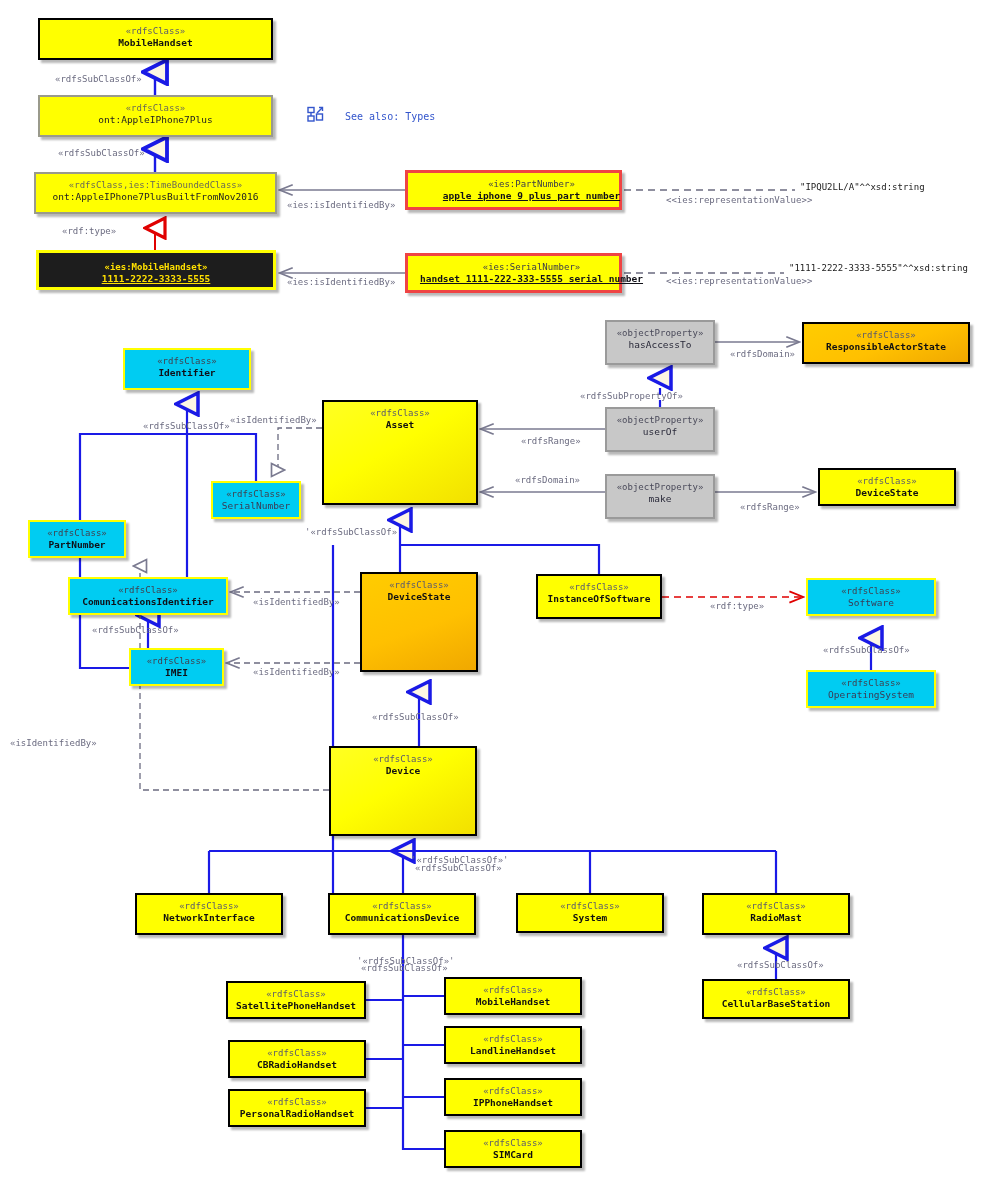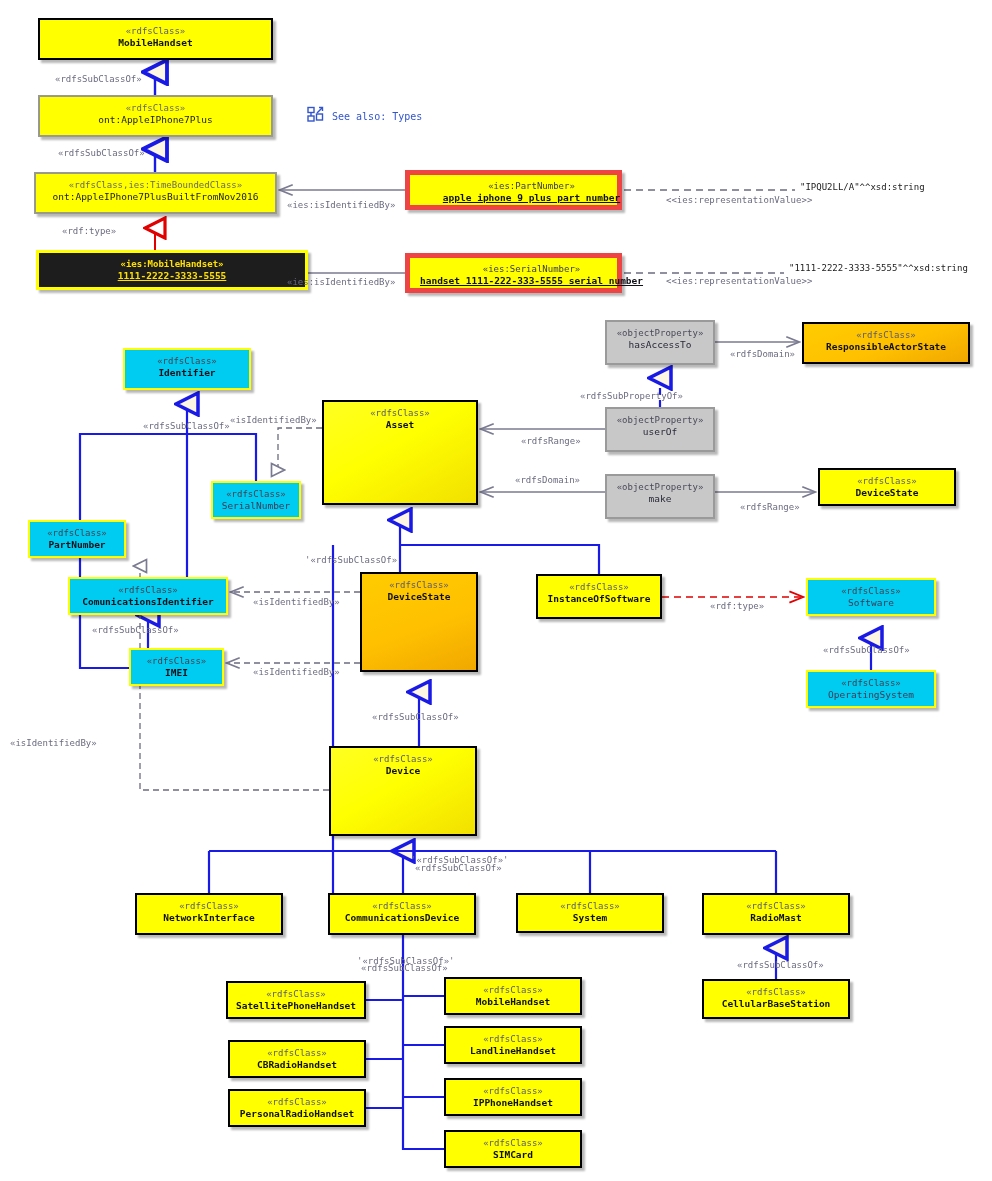--- a/index.html
+++ b/index.html
@@ -33,30 +33,30 @@
   .c-yellowgrad{background:linear-gradient(150deg,#ffff22 0%,#ffff00 45%,#f2e000 100%);border:2px solid #000;}
   
   .c-gray{background:#c8c8c8;border:2px solid #9a9a9a;}
   .c-gray .stereo{color:#4a4a5a;}
   .c-gray .nm{font-weight:normal;color:#2a2a3a;}
   
   .c-instance{background:#1d1d1d;border:3px solid #ffff00;}
   .c-instance .stereo{color:#ffe000;font-weight:bold;}
   .c-instance .nm{color:#ffe000;text-decoration:underline;}
   
-  .c-cyanframe{background:#ffff00;border:5px solid #ef4444;padding-left:36px;}
+  .c-cyanframe{background:#ffff00;border:3px solid #ef4444;padding-left:36px;}
   .c-cyanframe .stereo{color:#3a3a4a;}
   .c-cyanframe .nm{font-weight:bold;color:#101018;text-decoration:underline;}
 
   .edge-label{position:absolute;font-size:9px;color:#6b6b80;white-space:nowrap;
               font-family:"DejaVu Sans Mono","Liberation Mono",monospace;text-align:right;}
   .val-label{position:absolute;font-size:9px;color:#1a1a1a;white-space:nowrap;}
 
   .seealso{position:absolute;display:flex;align-items:center;gap:8px;}
-  .seealso .txt{font-size:10px;color:#3355cc;white-space:nowrap;}
+  .seealso .txt{font-size:10px;color:#3355cc;white-space:nowrap;margin-left:13px;}
 </style>
 </head>
 <body>
 
 <div id="canvas">
 
   <svg class="edges" viewBox="0 0 992 1181" xmlns="http://www.w3.org/2000/svg">
     <defs>
       <marker id="hollowTri" markerWidth="12" markerHeight="12" refX="6" refY="6" orient="auto">
         <path d="M1,11 L6,1 L11,11 Z" fill="#fdf6e3" stroke="#1a1ae6" stroke-width="1.6"></path>
@@ -161,21 +161,21 @@
         <div class="nm">MobileHandset</div>
       </div>
       <div class="node c-yellow-gray" style="left: 38px; top: 95px; width: 235px; height: 42px;">
         <div class="stereo">«rdfsClass»</div>
         <div class="nm">ont:AppleIPhone7Plus</div>
       </div>
       <div class="node c-yellow-gray" style="left: 34px; top: 172px; width: 243px; height: 42px;">
         <div class="stereo">«rdfsClass,ies:TimeBoundedClass»</div>
         <div class="nm">ont:AppleIPhone7PlusBuiltFromNov2016</div>
       </div>
-      <div class="node c-instance" style="left: 36px; top: 250px; width: 272px; height: 40px;">
+      <div class="node c-instance" style="left: 36px; top: 250px; width: 240px; height: 40px; justify-content: center;">
         <div class="stereo">«ies:MobileHandset»</div>
         <div class="nm">1111-2222-3333-5555</div>
       </div>
       <div class="node c-cyanframe" style="left: 405px; top: 170px; width: 217px; height: 40px;">
         <div class="stereo">«ies:PartNumber»</div>
         <div class="nm">apple iphone 9 plus part number</div>
       </div>
       <div class="node c-cyanframe" style="left: 405px; top: 253px; width: 217px; height: 40px;">
         <div class="stereo">«ies:SerialNumber»</div>
         <div class="nm">handset 1111-222-333-5555 serial number</div>
@@ -301,21 +301,21 @@
       <div class="edge-label" style="left: 287px; top: 277px;">«ies:isIdentifiedBy»</div>
       <div class="edge-label" style="left: 666px; top: 195px;">&lt;&lt;ies:representationValue&gt;&gt;</div>
       <div class="edge-label" style="left: 666px; top: 276px;">&lt;&lt;ies:representationValue&gt;&gt;</div>
       <div class="edge-label" style="left: 143px; top: 421px;">«rdfsSubClassOf»</div>
       <div class="edge-label" style="left: 230px; top: 415px;">«isIdentifiedBy»</div>
       <div class="edge-label" style="left: 730px; top: 349px;">«rdfsDomain»</div>
       <div class="edge-label" style="left: 580px; top: 391px;">«rdfsSubPropertyOf»</div>
       <div class="edge-label" style="left: 521px; top: 436px;">«rdfsRange»</div>
       <div class="edge-label" style="left: 515px; top: 475px;">«rdfsDomain»</div>
       <div class="edge-label" style="left: 740px; top: 502px;">«rdfsRange»</div>
-      <div class="edge-label" style="left: 305px; top: 527px; margin-top: 28px;">'«rdfsSubClassOf»</div>
+      <div class="edge-label" style="left: 305px; top: 527px;">'«rdfsSubClassOf»</div>
       <div class="edge-label" style="left: 253px; top: 597px;">«isIdentifiedBy»</div>
       <div class="edge-label" style="left: 92px; top: 625px;">«rdfsSubClassOf»</div>
       <div class="edge-label" style="left: 253px; top: 667px;">«isIdentifiedBy»</div>
       <div class="edge-label" style="left: 710px; top: 601px;">«rdf:type»</div>
       <div class="edge-label" style="left: 823px; top: 645px;">«rdfsSubClassOf»</div>
       <div class="edge-label" style="left: 372px; top: 712px;">«rdfsSubClassOf»</div>
       <div class="edge-label" style="left: 10px; top: 738px;">«isIdentifiedBy»</div>
       <div class="edge-label" style="left: 415px; top: 863px;">«rdfsSubClassOf»</div>
       <div class="edge-label" style="left: 411px; top: 855px;">'«rdfsSubClassOf»'</div>
       <div class="edge-label" style="left: 737px; top: 960px;">«rdfsSubClassOf»</div>

